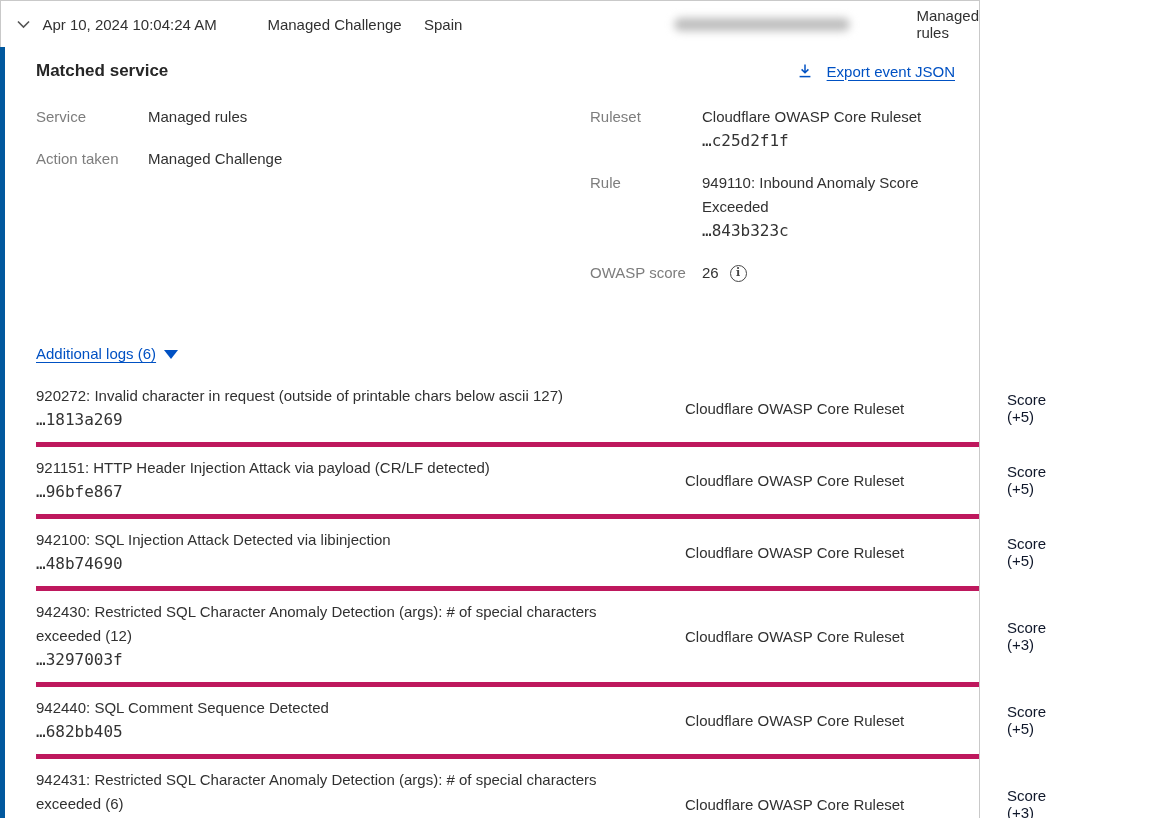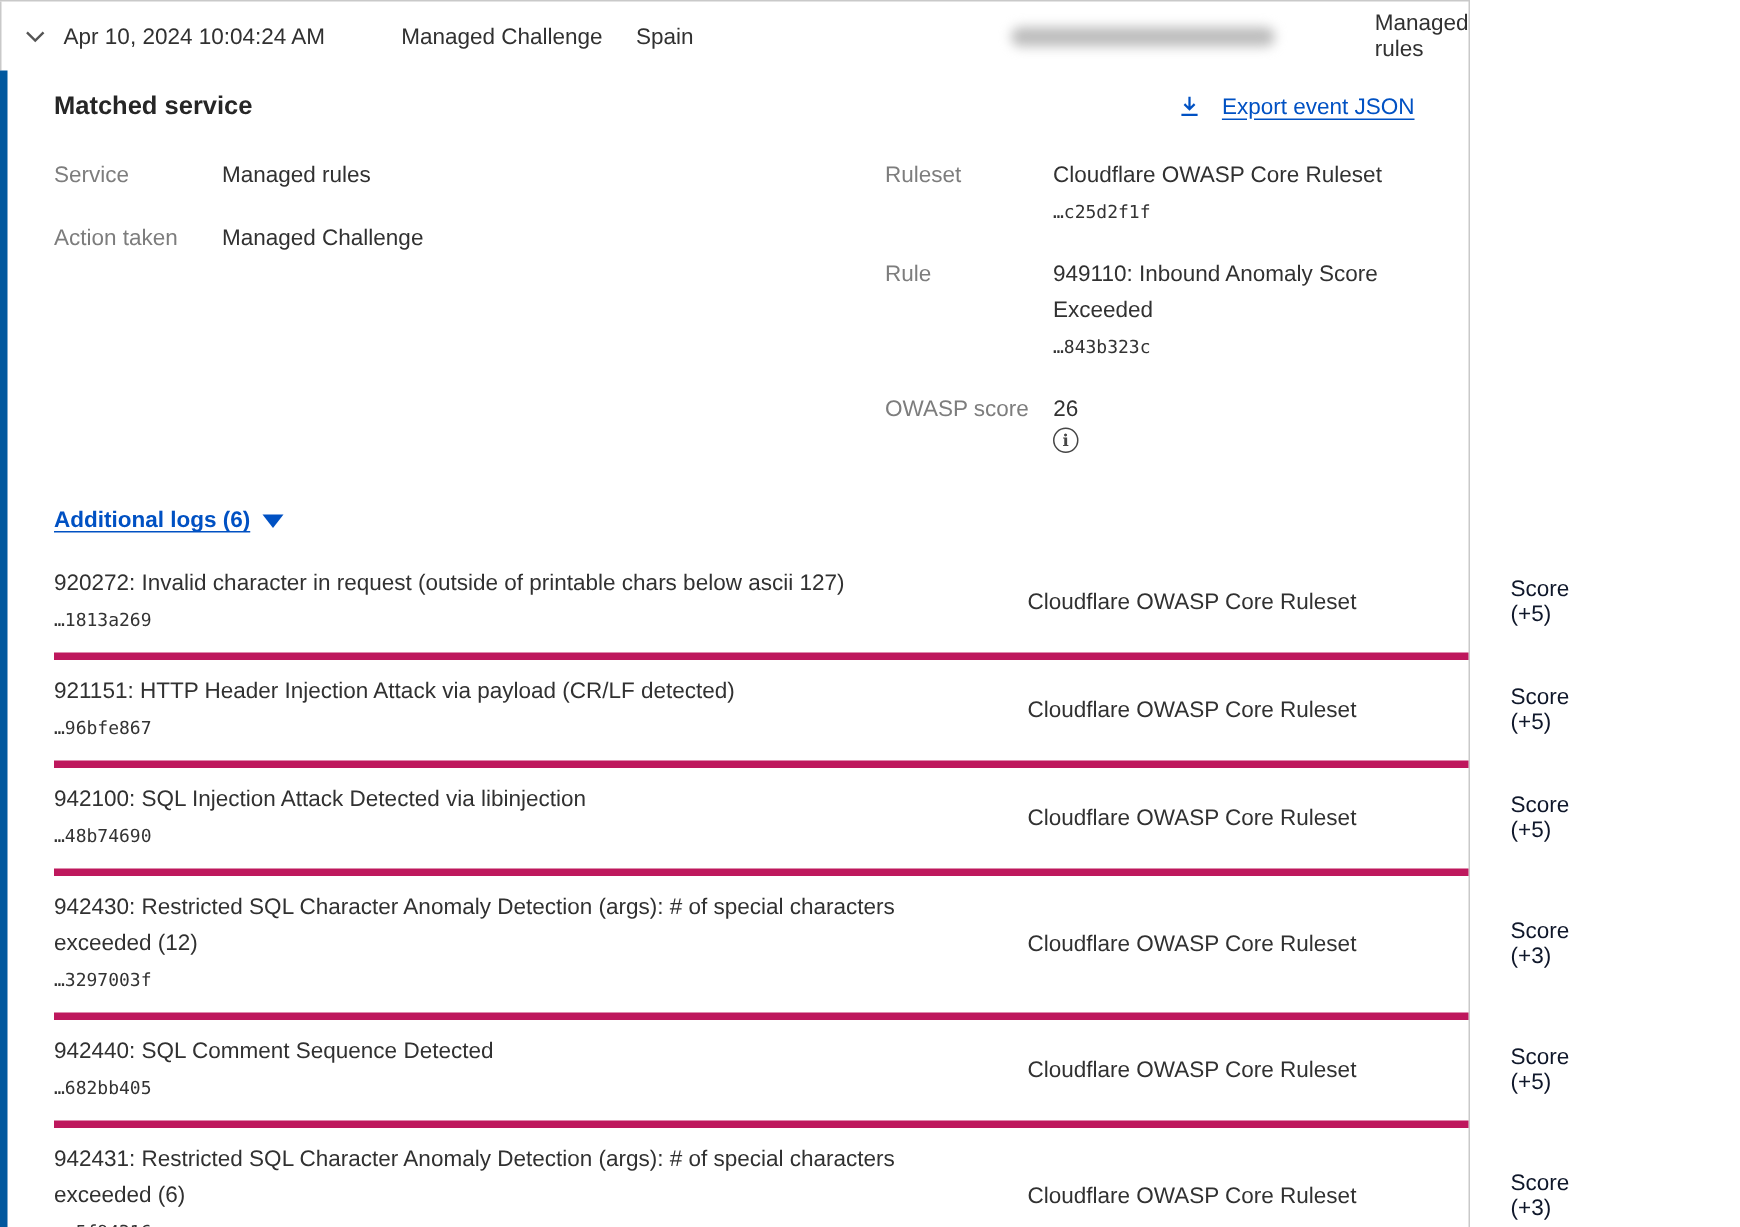--- a/index.html
+++ b/index.html
@@ -40,58 +40,58 @@
 
   
   .detail {
     position:relative;
     border-left:5px solid #01589e;
     min-height:772px;
     padding:14px 0 0 31px;
   }
   .title-row {
     display:flex; align-items:center; justify-content:space-between;
-    padding-right:36px;
+    padding-right:24px;
     margin-bottom:24px;
   }
   .panel-title { font-size:17px; font-weight:700; color:#262626; }
   .export-link {
     display:flex; align-items:center; gap:14px;
     color:#0051c3; font-size:15px;
     cursor:pointer; text-decoration:none;
   }
   .export-link .link-text { text-decoration:underline; text-underline-offset:3px; }
   .export-link svg { display:block; }
 
   
   .fields-area { display:flex; }
   .fields-col-left { width:554px; }
   .fields-col-right { flex:1; }
   .field-row { display:flex; margin-bottom:18px; font-size:15px; line-height:24px; }
   .field-label { width:112px; flex:0 0 112px; color:#7d7d7d; }
   .field-value { color:#313131; max-width:250px; }
   .mono-id {
     font-family:"DejaVu Sans Mono", monospace;
-    font-size:12px; color:#333; line-height:24px;
+    font-size:16px; color:#333; line-height:24px;
     display:block;
   }
-  .owasp-row .field-value { display:flex; align-items:center; max-width:none;flex-direction:column; }
+  .owasp-row .field-value { display:flex; align-items:center; gap:11px; max-width:none; }
   .info-icon {
     width:17px; height:17px; border:1.3px solid #464646; border-radius:50%;
     display:inline-flex; align-items:center; justify-content:center;
     font-size:11px; font-weight:700; color:#464646;
     font-family:"DejaVu Serif", serif;
     cursor:pointer;
   }
 
   
   .additional-logs {
-    margin-top:18px;
+    margin-top:42px;
     display:inline-flex; align-items:center; gap:8px;
-    color:#0051c3; font-size:15px; cursor:pointer;font-weight:bold;
+    color:#0051c3; font-size:15px; cursor:pointer;
   }
   .additional-logs .link-text { text-decoration:underline; text-underline-offset:3px; }
   .caret-down {
     width:0; height:0;
     border-left:7px solid transparent;
     border-right:7px solid transparent;
     border-top:9px solid #0051c3;
     margin-top:2px;
   }
 

